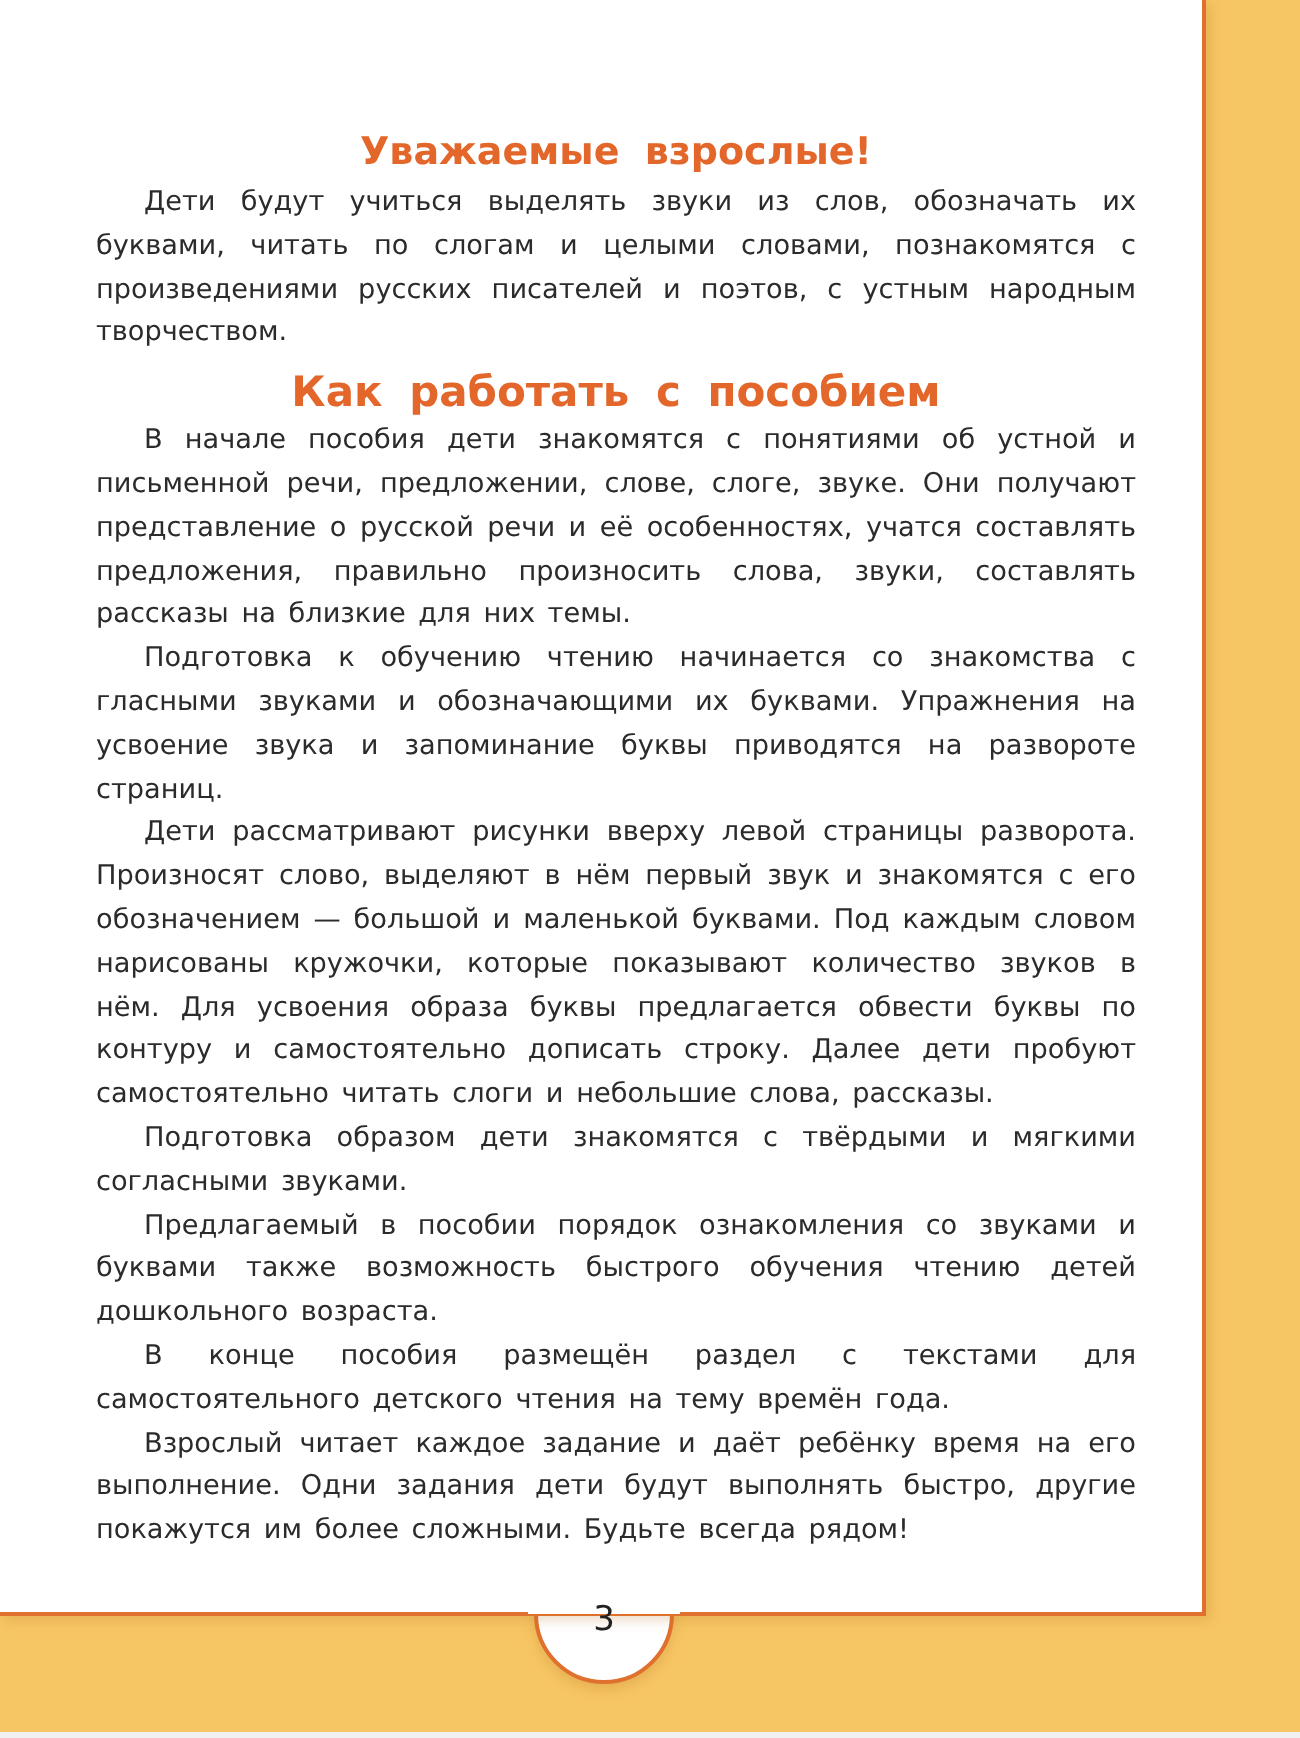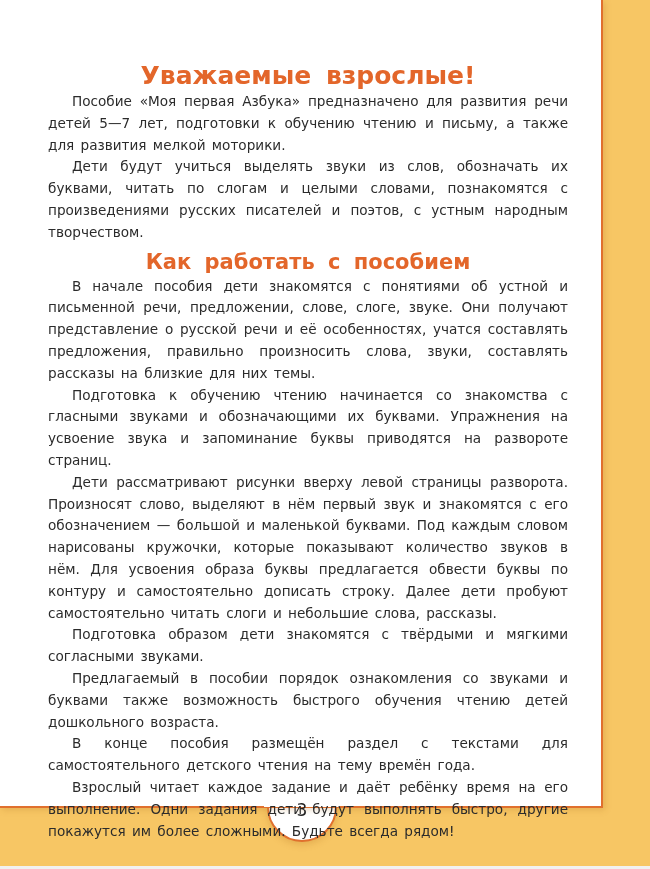--- a/index.html
+++ b/index.html
@@ -40,41 +40,40 @@
       font-size: 17px; color: #222222;
     }
     .content {
       position: absolute; left: 48px; top: 62px; width: 520px;
       color: #2b2b2b; font-size: 13.6px; line-height: 21.8px;
     }
     .heading {
       text-align: center; color: #e3662a; font-weight: bold; margin: 0;
       word-spacing: 6px;
     }
-    .h1 { font-size: 25px; line-height: 28px; margin-bottom: 1px; }
+    .h1 { font-size: 19px; line-height: 28px; margin-bottom: 1px; }
     .h2 { font-size: 21px; line-height: 25px; margin-top: 6px; margin-bottom: 1px; }
     .para {
       margin: 0; text-indent: 24px; text-align: justify; word-spacing: 2px;
     }
   </style>
 </head>
 <body>
 
 <div class="band-right"></div>
 <div class="band-bottom"></div>
 <div class="bottom-strip"></div>
 
 <div class="tab"></div>
 <div class="page"></div>
 <div class="tab-cover"></div>
 <div class="page-number">3</div>
 
 <div class="content">
   <h1 class="heading h1">Уважаемые взрослые!</h1>
-  <p class="para">Пособие «Моя первая Азбука» предназначено для развития речи детей 5—7 лет, подготовки к обучению чтению и письму, а также для развития мелкой моторики.</p>
   <p class="para">Дети будут учиться выделять звуки из слов, обозначать их буквами, читать по слогам и целыми словами, познакомятся с произведениями русских писателей и поэтов, с устным народным творчеством.</p>
 
   <h2 class="heading h2">Как работать с пособием</h2>
   <p class="para">В начале пособия дети знакомятся с понятиями об устной и письменной речи, предложении, слове, слоге, звуке. Они получают представление о русской речи и её особенностях, учатся составлять предложения, правильно произносить слова, звуки, составлять рассказы на близкие для них темы.</p>
   <p class="para">Подготовка к обучению чтению начинается со знакомства с гласными звуками и обозначающими их буквами. Упражнения на усвоение звука и запоминание буквы приводятся на развороте страниц.</p>
   <p class="para">Дети рассматривают рисунки вверху левой страницы разворота. Произносят слово, выделяют в нём первый звук и знакомятся с его обозначением — большой и маленькой буквами. Под каждым словом нарисованы кружочки, которые показывают количество звуков в нём. Для усвоения образа буквы предлагается обвести буквы по контуру и самостоятельно дописать строку. Далее дети пробуют самостоятельно читать слоги и небольшие слова, рассказы.</p>
   <p class="para">Подготовка образом дети знакомятся с твёрдыми и мягкими согласными звуками.</p>
   <p class="para">Предлагаемый в пособии порядок ознакомления со звуками и буквами также возможность быстрого обучения чтению детей дошкольного возраста.</p>
   <p class="para">В конце пособия размещён раздел с текстами для самостоятельного детского чтения на тему времён года.</p>
   <p class="para">Взрослый читает каждое задание и даёт ребёнку время на его выполнение. Одни задания дети будут выполнять быстро, другие покажутся им более сложными. Будьте всегда рядом!</p>

